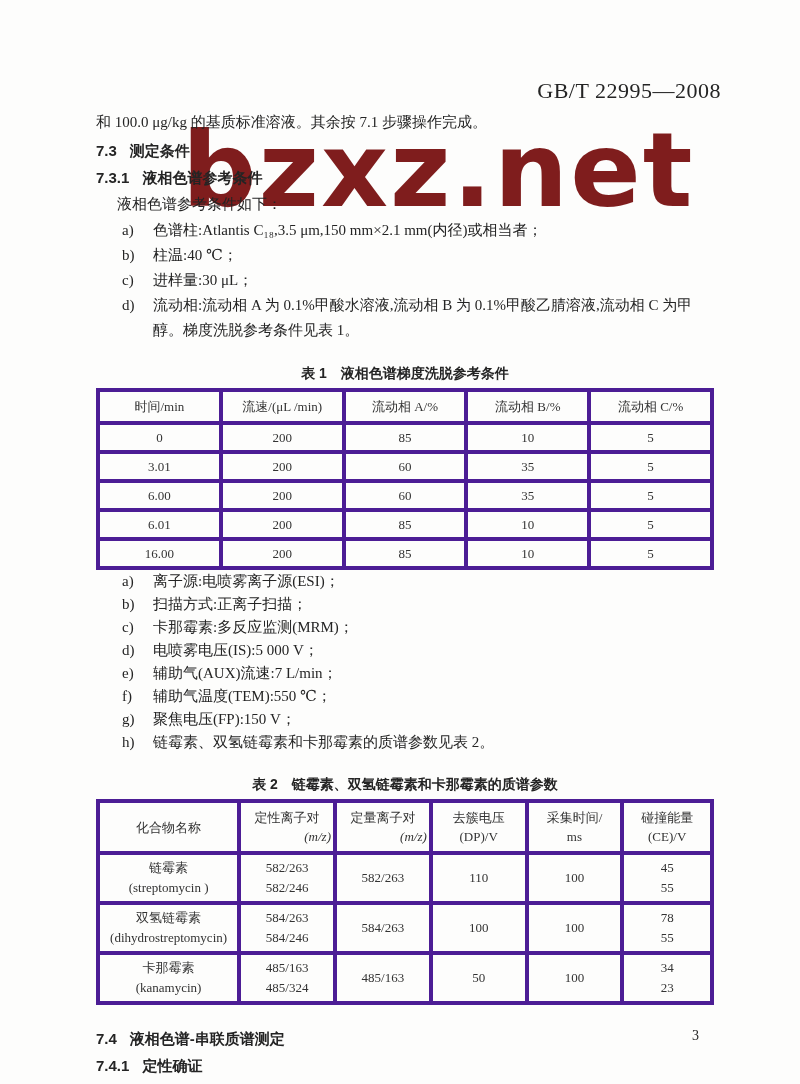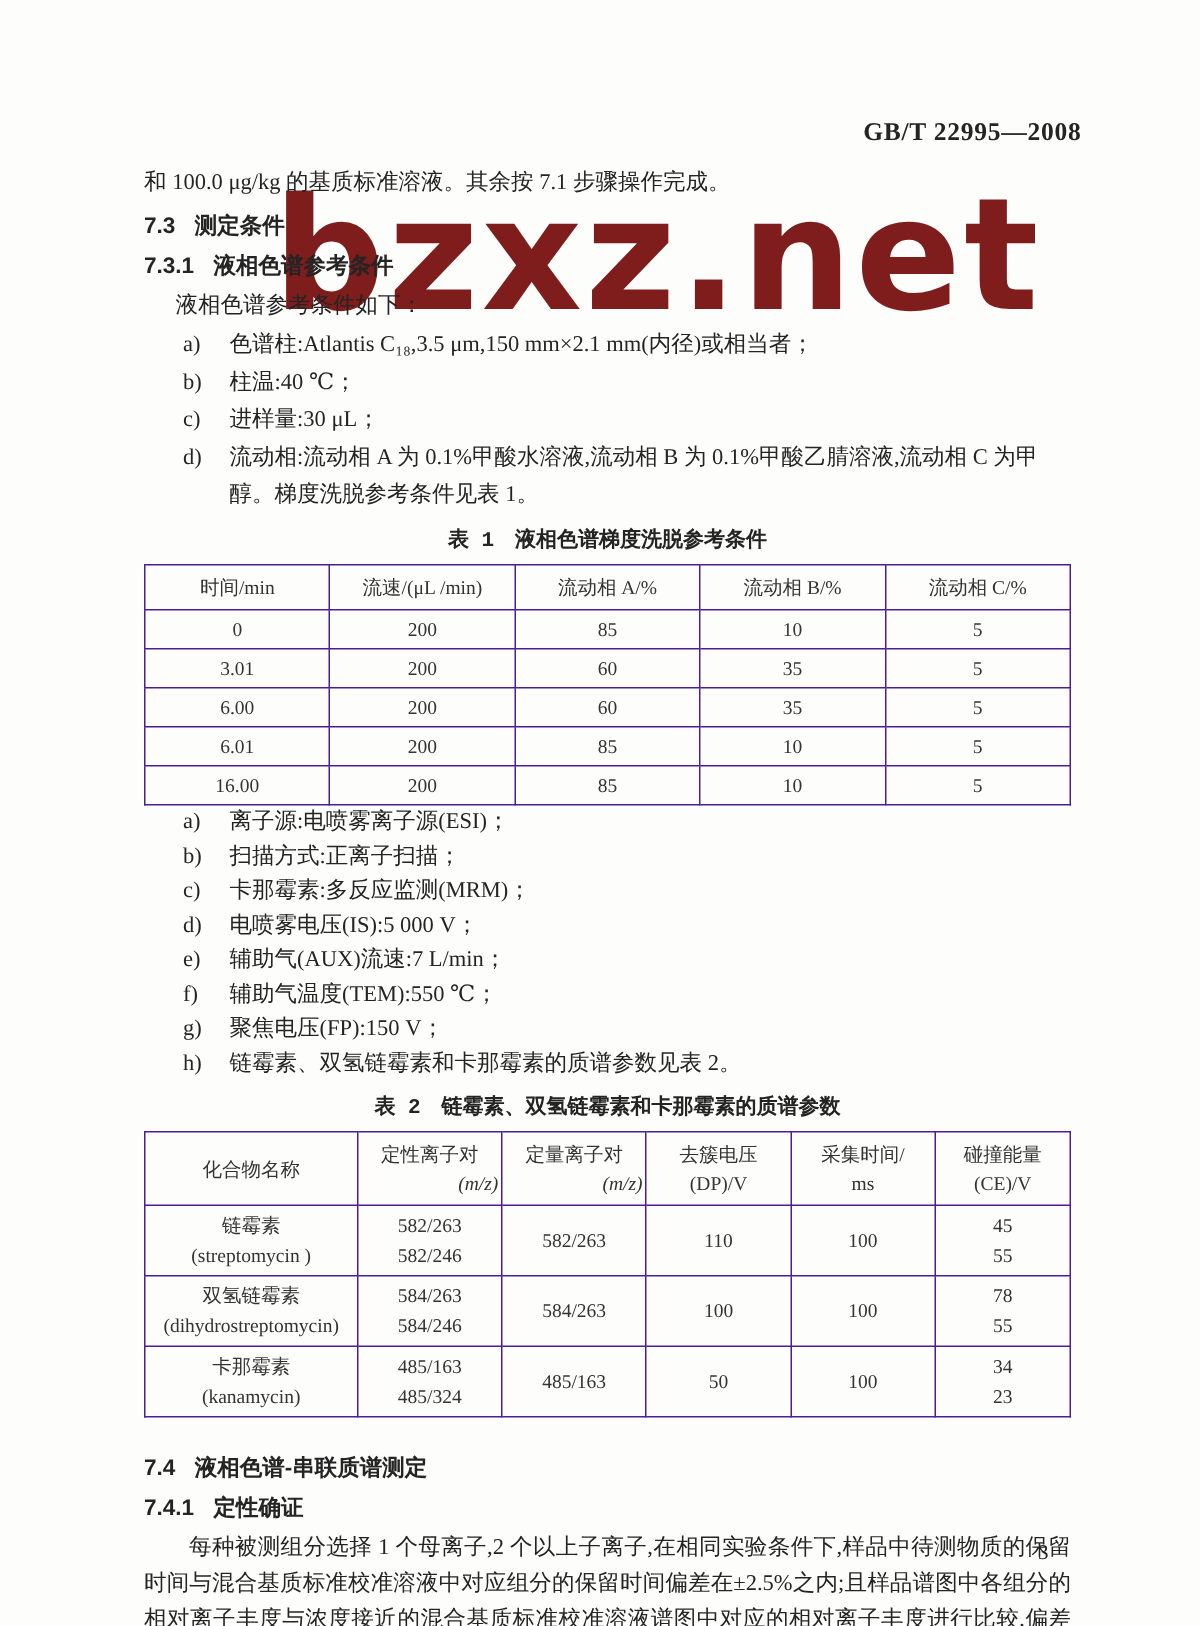--- a/index.html
+++ b/index.html
@@ -4,39 +4,39 @@
 <style>
   html,body{margin:0;padding:0;}
   body{width:800px;height:1084px;background:#ffffff;overflow:hidden;}
   .page{position:relative;width:800px;height:1084px;background:#fdfdfc;
         font-family:"Liberation Serif","DejaVu Serif",serif;color:#242424;}
   .watermark{position:absolute;left:182px;top:118px;z-index:0;
         font-family:"DejaVu Sans","Liberation Sans",sans-serif;
         font-weight:bold;font-size:104px;letter-spacing:2px;line-height:1;
         color:#aec6dd;user-select:none;white-space:nowrap;}
   .std-header{position:absolute;top:78px;right:79px;z-index:2;
-        font-weight:bold;font-size:17px;letter-spacing:.5px;}
+        font-weight:normal;font-size:22px;letter-spacing:.5px;}
   .content{position:absolute;left:96px;top:110px;width:618px;z-index:1;
         font-size:15px;line-height:25px;}
   .lead{margin:0 0 3px 0;}
   .h2{font-family:"Liberation Sans","DejaVu Sans",sans-serif;font-weight:700;
       font-size:15px;line-height:25px;margin:2px 0;}
   .h2 .num{margin-right:13px;}
   .sub-intro{margin:1px 0 1px 21px;}
   .li{display:flex;margin-left:26px;line-height:25px;}
   .li-ms{line-height:23px;}
   .li .lbl{width:31px;flex:none;}
   .li .txt{flex:1;}
-  .caption{text-align:center;font-family:Liberation Mono, monospace;
-      font-weight:700;font-size:14px;margin:8px 0 5px 0;line-height:20px;}
+  .caption{text-align:center;font-family:Liberation Sans, sans-serif;
+      font-weight:700;font-size:14px;margin:20px 0 5px 0;line-height:20px;}
   .caption .cap-num{margin-right:14px;}
   table{width:100%;border-collapse:collapse;table-layout:fixed;
       font-size:13px;color:#333;text-align:center;}
   .tbl{border:1.5px solid #4a4a4a;}
-  .tbl th,.tbl td{border:1px solid #4c1d95;font-weight:400;padding:0 2px;}
+  .tbl th,.tbl td{border:4px solid #4c1d95;font-weight:400;padding:0 2px;}
   .tbl1 th{height:29px;}
   .tbl1 td{height:22px;}
   .tbl2 th{height:48px;line-height:19px;vertical-align:middle;}
   .tbl2 td{height:46px;line-height:20px;vertical-align:middle;}
   .mz{font-style:italic;text-align:right;}
   .para{margin:2px 0 0 0;text-indent:2em;text-align:justify;line-height:24px;}
   .page-num{position:absolute;left:692px;top:1028px;z-index:1;font-size:14px;}
 </style>
 </head>
 <body>

